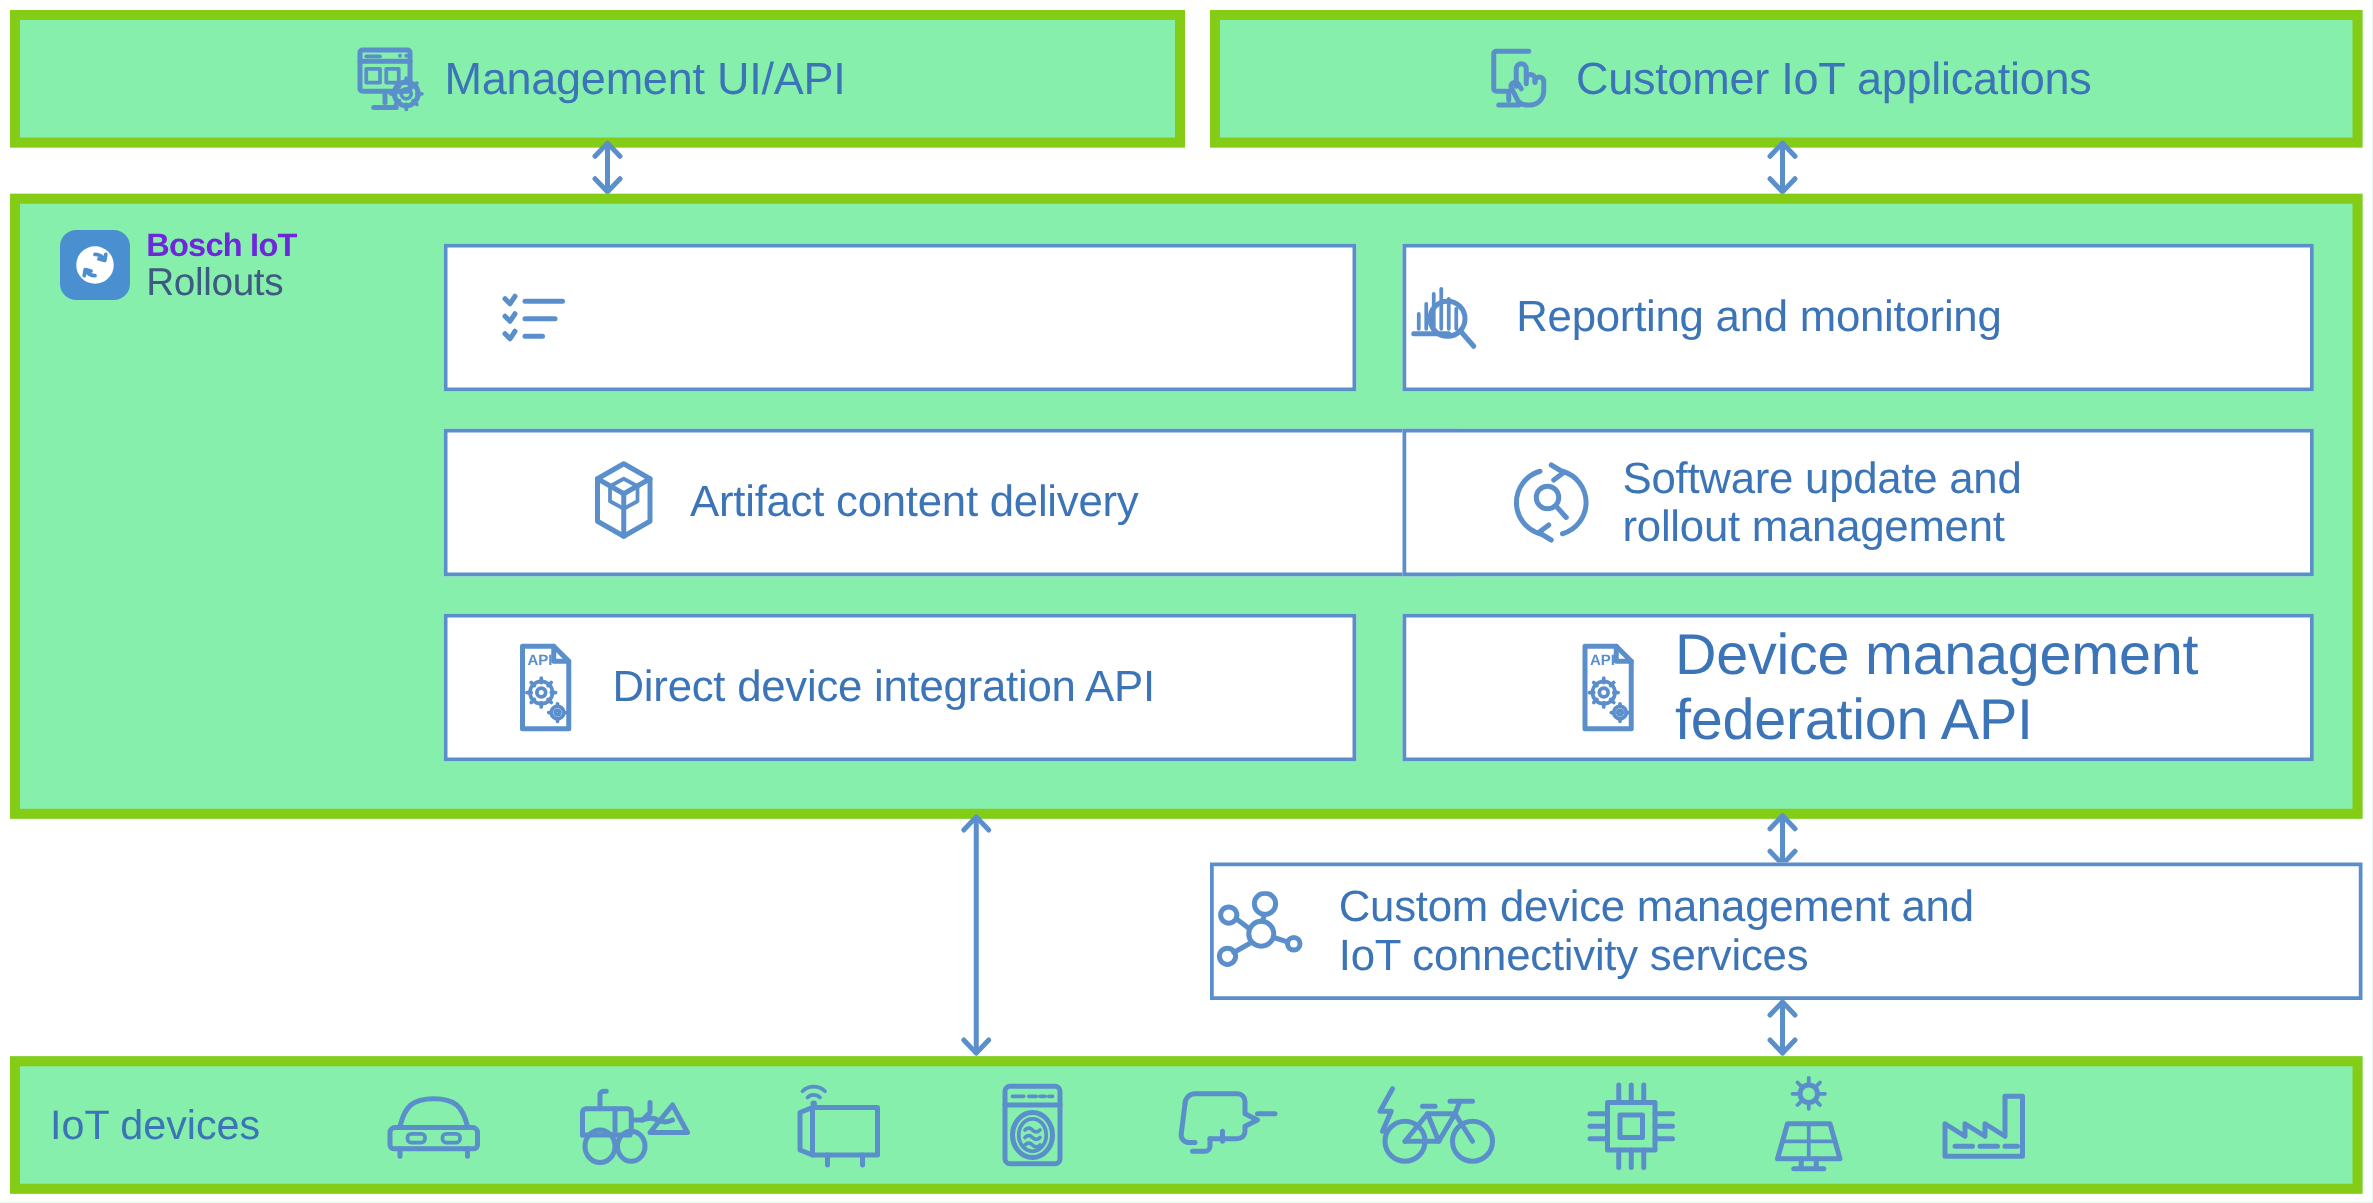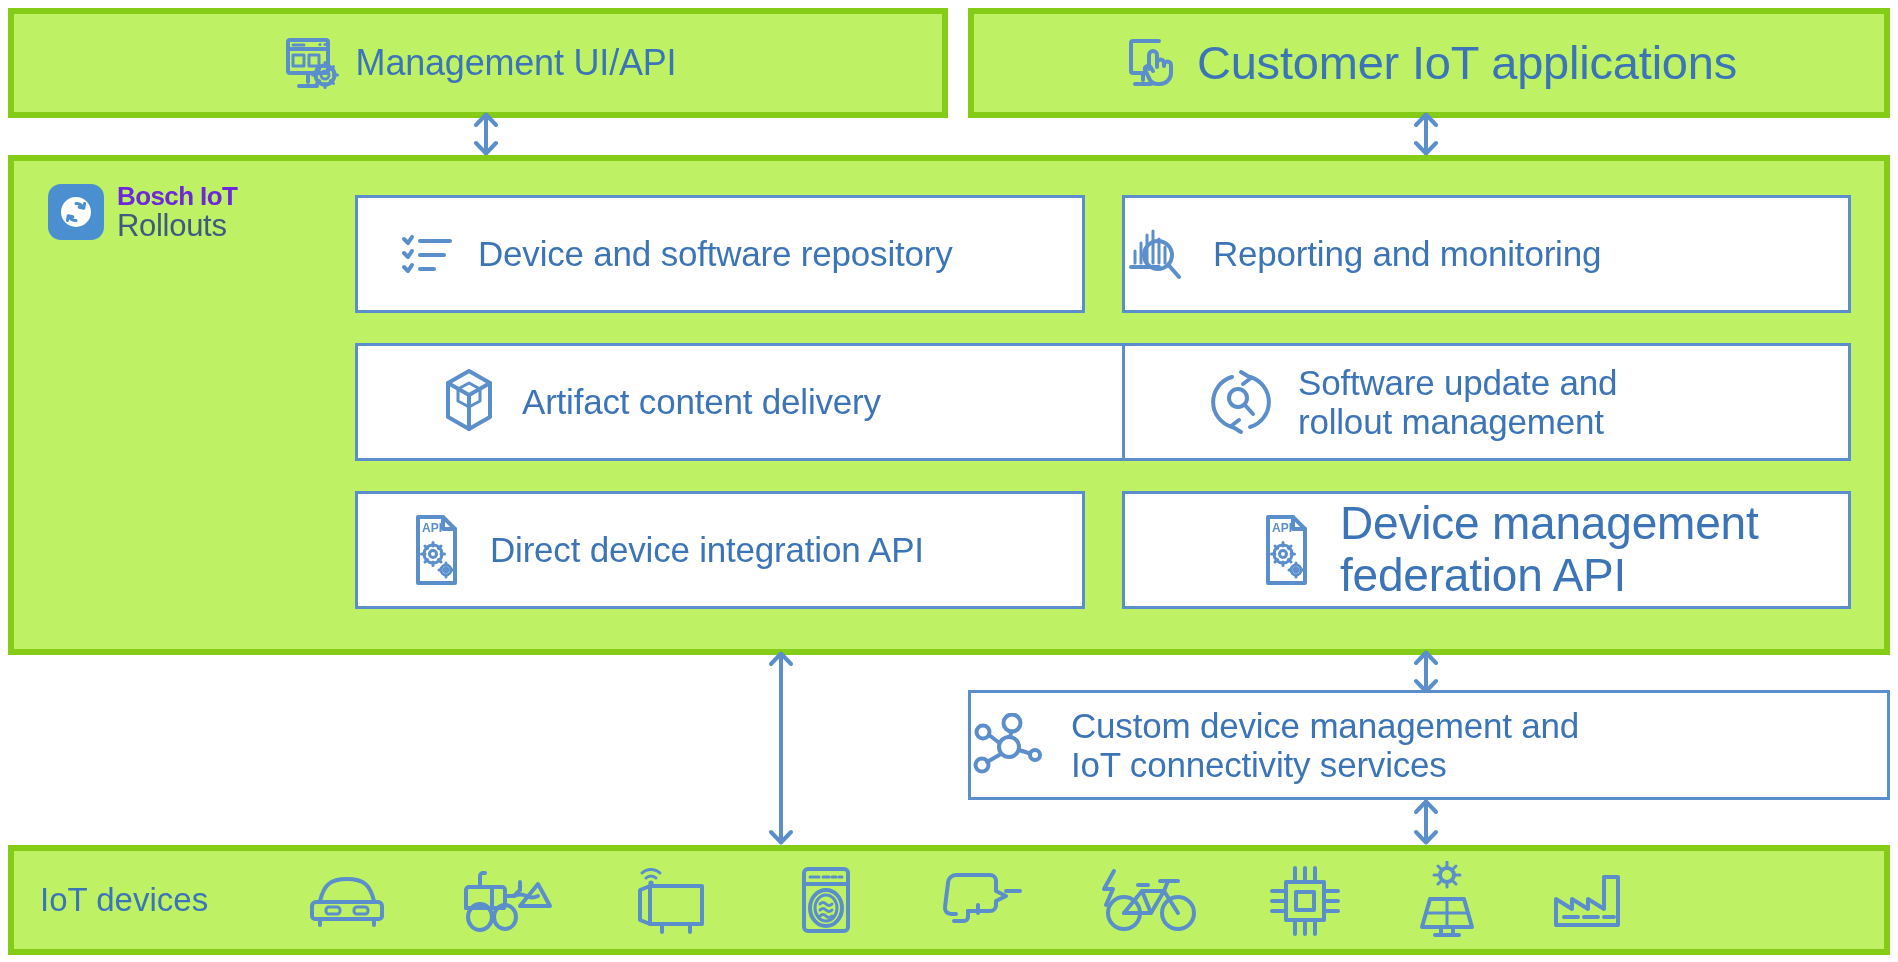--- a/index.html
+++ b/index.html
@@ -6,22 +6,22 @@
   html, body {
     width: 1898px; height: 962px;
     background: #ffffff;
     font-family: "Liberation Sans", sans-serif;
     overflow: hidden;
   }
   #stage { position: relative; width: 1898px; height: 962px; }
 
   .box {
     position: absolute;
-    border: 6px solid #84cc16;
-    background: #bef264;
+    border: 8px solid #84cc16;
+    background: #86efac;
   }
   .inner-box {
     position: absolute;
     border: 3px solid #5b8fcb;
     background: #ffffff;
     display: flex;
     align-items: center;
   }
   .label {
     color: #3c74b8;
@@ -110,21 +110,21 @@
     <div style="display:flex; align-items:center; justify-content:center; height:100%; gap:14px;">
       <span class="icon-wrap">
         <svg width="62" height="60" viewBox="0 0 62 60">
           <path class="st" d="M38 8 H12 a2 2 0 0 0 -2 2 V38 a2 2 0 0 0 2 2 H22"></path>
           <path class="st" d="M22 40 V47 M14 51 H30"></path>
           <path class="st" d="M28 36 V22 a4 4 0 0 1 8 0 V34"></path>
           <path class="st" d="M36 30 a3.5 3.5 0 0 1 7 0 v3"></path>
           <path class="st" d="M43 32 a3.5 3.5 0 0 1 7 0 v8 a11 11 0 0 1 -11 11 h-3 a9 9 0 0 1 -8 -6 l-4 -8 a3.2 3.2 0 0 1 5.5 -3 l2.5 4"></path>
         </svg>
       </span>
-      <span class="label" style="font-size:47px;">Customer IoT applications</span>
+      <span class="label" style="font-size:36px;">Customer IoT applications</span>
     </div>
   </div>
 
   <div class="arrow" style="left:465px; top:112px; width:42px; height:44px;">
     <svg width="42" height="44" viewBox="0 0 42 44">
       <path class="st" d="M21 3 V41"></path>
       <path class="st" d="M11 13 L21 2.5 L31 13"></path>
       <path class="st" d="M11 31 L21 41.5 L31 31"></path>
     </svg>
   </div>
@@ -159,36 +159,35 @@
     <span class="icon-wrap">
       <svg width="56" height="54" viewBox="0 0 56 54">
         <path class="st" d="M6 12 L10 16 L14 10"></path>
         <path class="st" d="M6 26 L10 30 L14 24"></path>
         <path class="st" d="M6 40 L10 44 L14 38"></path>
         <path class="st" d="M22 14 H52"></path>
         <path class="st" d="M22 28 H46"></path>
         <path class="st" d="M22 42 H36"></path>
       </svg>
     </span>
-    <span class="label" style="font-size:35px;">Device and software repository</span>
   </div>
 
   <div class="inner-box" style="left:1122px; top:195px; width:729px; height:118px; gap:26px;">
     <span class="icon-wrap">
       <svg width="62" height="58" viewBox="0 0 62 58">
         <path class="st-thin" d="M10 38 V26 M16 38 V18 M22 38 V10 M28 38 V6 M34 38 V14 M40 38 V22"></path>
         <path class="st" d="M6 42 H34"></path>
         <circle class="st" cx="33" cy="30" r="14"></circle>
         <path class="st" d="M43.5 40 L54 52"></path>
       </svg>
     </span>
     <span class="label" style="font-size:35px;">Reporting and monitoring</span>
   </div>
 
-  <div class="inner-box" style="left:355px; top:343px; width:810px; height:118px; padding-left:82px; gap:24px;">
+  <div class="inner-box" style="left:355px; top:343px; width:810px; height:118px; padding-left:112px; gap:24px;">
     <span class="icon-wrap">
       <svg width="58" height="70" viewBox="0 0 58 70">
         <path class="st" d="M29 4 L50 16 V50 L29 62 L8 50 V16 Z"></path>
         <path class="st" d="M8 16 L29 28 L50 16"></path>
         <path class="st" d="M29 28 V62"></path>
         <path class="st-thin" d="M18 22 L29 16 L40 22 V34 L29 40 L18 34 Z"></path>
       </svg>
     </span>
     <span class="label" style="font-size:35px;">Artifact content delivery</span>
   </div>

